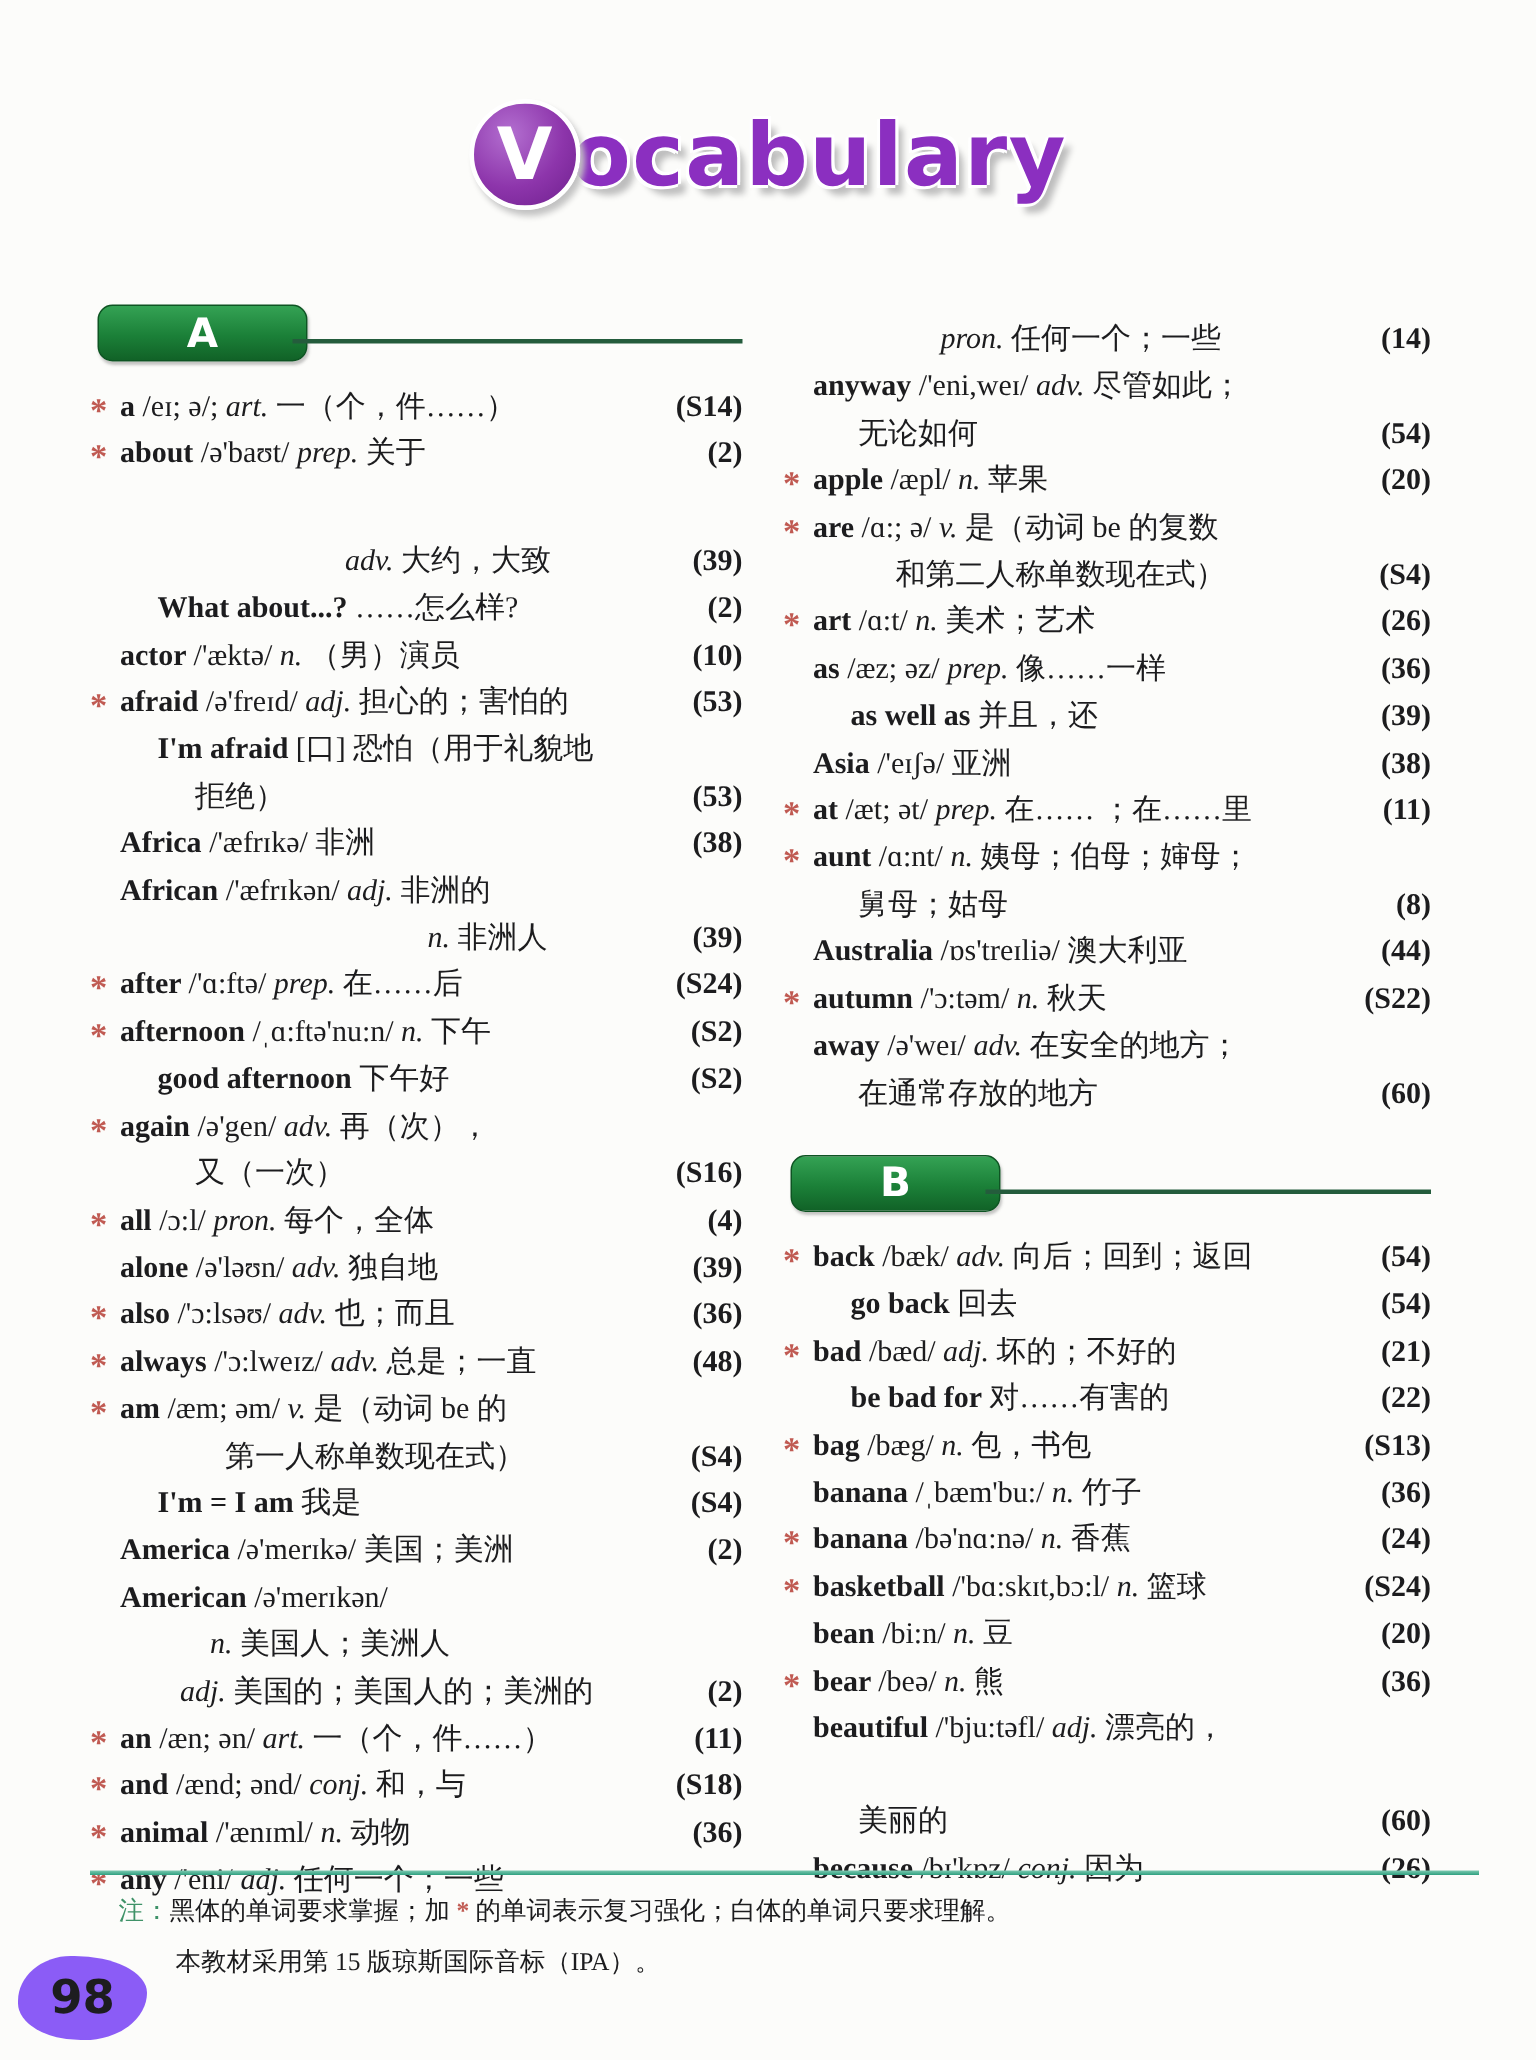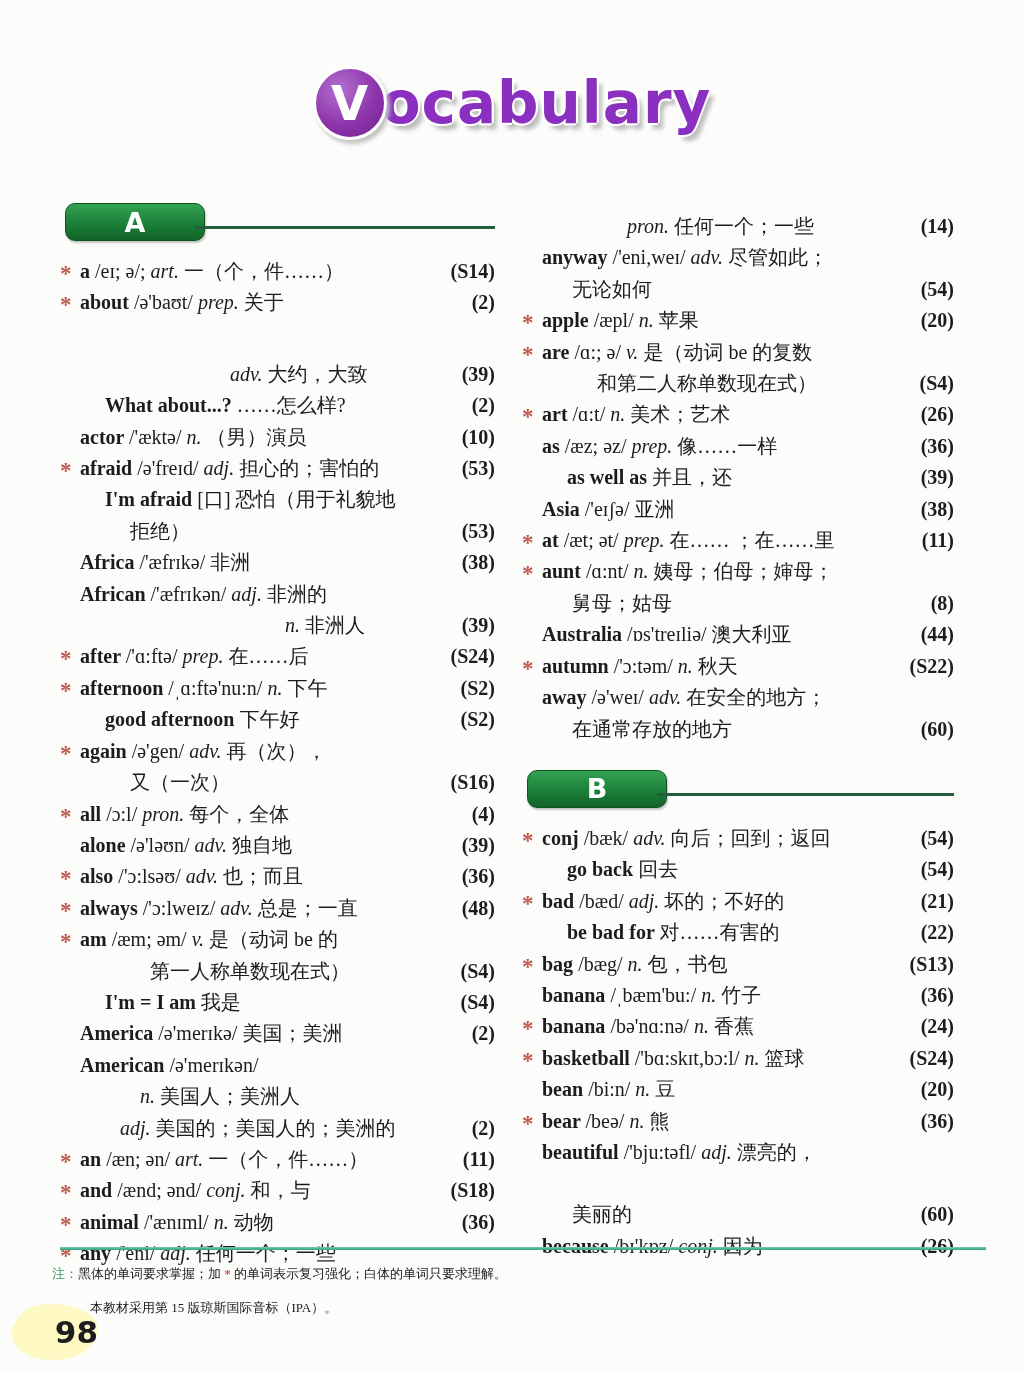--- a/index.html
+++ b/index.html
@@ -75,34 +75,34 @@
     position:absolute; left:130px; right:0; top:23px; height:3px;
     background:#245c3c;
   }
 
   
   .footer-divider {
     position:absolute; left:60px; right:38px; top:1247px; height:3px;
     background:linear-gradient(180deg,#7cc9b0, #2fa080);
   }
   .footer {
-    position:absolute; left:52px; top:1257px; width:900px;
-    font-size:13px; line-height:34px;
+    position:absolute; left:79px; top:1257px; width:900px;
+    font-size:17px; line-height:34px;
   }
   .note-label { color:#3f9268; }
   .f-star { color:#c05a52; font-weight:bold; }
   .f-line2 { padding-left:38px; }
 
   
   .page-badge {
     position:absolute; left:12px; top:1304px;
     width:86px; height:56px;
-    background:#fef9c3;
+    background:#8b5cf6;
     border-radius:42% 58% 50% 50% / 55% 45% 58% 45%;
-    display:flex; align-items:center; justify-content:flex-end;
+    display:flex; align-items:center; justify-content:center;
     font-family:"DejaVu Sans","Liberation Sans",sans-serif;
     font-size:31px; font-weight:bold; color:#1d1d1f;
   }
 </style>
 </head>
 <body>
 
 <div class="page">
 
   <header class="title">
@@ -162,21 +162,21 @@
       <div class="vline"><span class="star">*</span><span class="seg-b">aunt </span><span class="seg-r">/ɑ:nt/ </span><span class="seg-i">n. </span><span class="seg-r">姨母；伯母；婶母；</span></div>
       <div class="vline" style="padding-left: 30px;"><span class="seg-r">舅母；姑母</span><span class="num">(8)</span></div>
       <div class="vline"><span class="seg-b">Australia </span><span class="seg-r">/ɒs'treɪliə/ </span><span class="seg-r">澳大利亚</span><span class="num">(44)</span></div>
       <div class="vline"><span class="star">*</span><span class="seg-b">autumn </span><span class="seg-r">/'ɔ:təm/ </span><span class="seg-i">n. </span><span class="seg-r">秋天</span><span class="num">(S22)</span></div>
       <div class="vline"><span class="seg-b">away </span><span class="seg-r">/ə'weɪ/ </span><span class="seg-i">adv. </span><span class="seg-r">在安全的地方；</span></div>
       <div class="vline" style="padding-left: 30px;"><span class="seg-r">在通常存放的地方</span><span class="num">(60)</span></div>
       <div class="banner-row mid">
         <div class="banner-pill">B</div>
         <div class="banner-rule"></div>
       </div>
-      <div class="vline"><span class="star">*</span><span class="seg-b">conj </span><span class="seg-r">/bæk/ </span><span class="seg-i">adv. </span><span class="seg-r">向后；回到；返回</span><span class="num">(54)</span></div>
+      <div class="vline"><span class="star">*</span><span class="seg-b">back </span><span class="seg-r">/bæk/ </span><span class="seg-i">adv. </span><span class="seg-r">向后；回到；返回</span><span class="num">(54)</span></div>
       <div class="vline" style="padding-left: 25px;"><span class="seg-b">go back </span><span class="seg-r">回去</span><span class="num">(54)</span></div>
       <div class="vline"><span class="star">*</span><span class="seg-b">bad </span><span class="seg-r">/bæd/ </span><span class="seg-i">adj. </span><span class="seg-r">坏的；不好的</span><span class="num">(21)</span></div>
       <div class="vline" style="padding-left: 25px;"><span class="seg-b">be bad for </span><span class="seg-r">对……有害的</span><span class="num">(22)</span></div>
       <div class="vline"><span class="star">*</span><span class="seg-b">bag </span><span class="seg-r">/bæg/ </span><span class="seg-i">n. </span><span class="seg-r">包，书包</span><span class="num">(S13)</span></div>
       <div class="vline"><span class="seg-b">banana </span><span class="seg-r">/ˌbæm'bu:/ </span><span class="seg-i">n. </span><span class="seg-r">竹子</span><span class="num">(36)</span></div>
       <div class="vline"><span class="star">*</span><span class="seg-b">banana </span><span class="seg-r">/bə'nɑ:nə/ </span><span class="seg-i">n. </span><span class="seg-r">香蕉</span><span class="num">(24)</span></div>
       <div class="vline"><span class="star">*</span><span class="seg-b">basketball </span><span class="seg-r">/'bɑ:skɪt,bɔ:l/ </span><span class="seg-i">n. </span><span class="seg-r">篮球</span><span class="num">(S24)</span></div>
       <div class="vline"><span class="seg-b">bean </span><span class="seg-r">/bi:n/ </span><span class="seg-i">n. </span><span class="seg-r">豆</span><span class="num">(20)</span></div>
       <div class="vline"><span class="star">*</span><span class="seg-b">bear </span><span class="seg-r">/beə/ </span><span class="seg-i">n. </span><span class="seg-r">熊</span><span class="num">(36)</span></div>
       <div class="vline"><span class="seg-b">beautiful </span><span class="seg-r">/'bju:təfl/ </span><span class="seg-i">adj. </span><span class="seg-r">漂亮的，</span></div>

